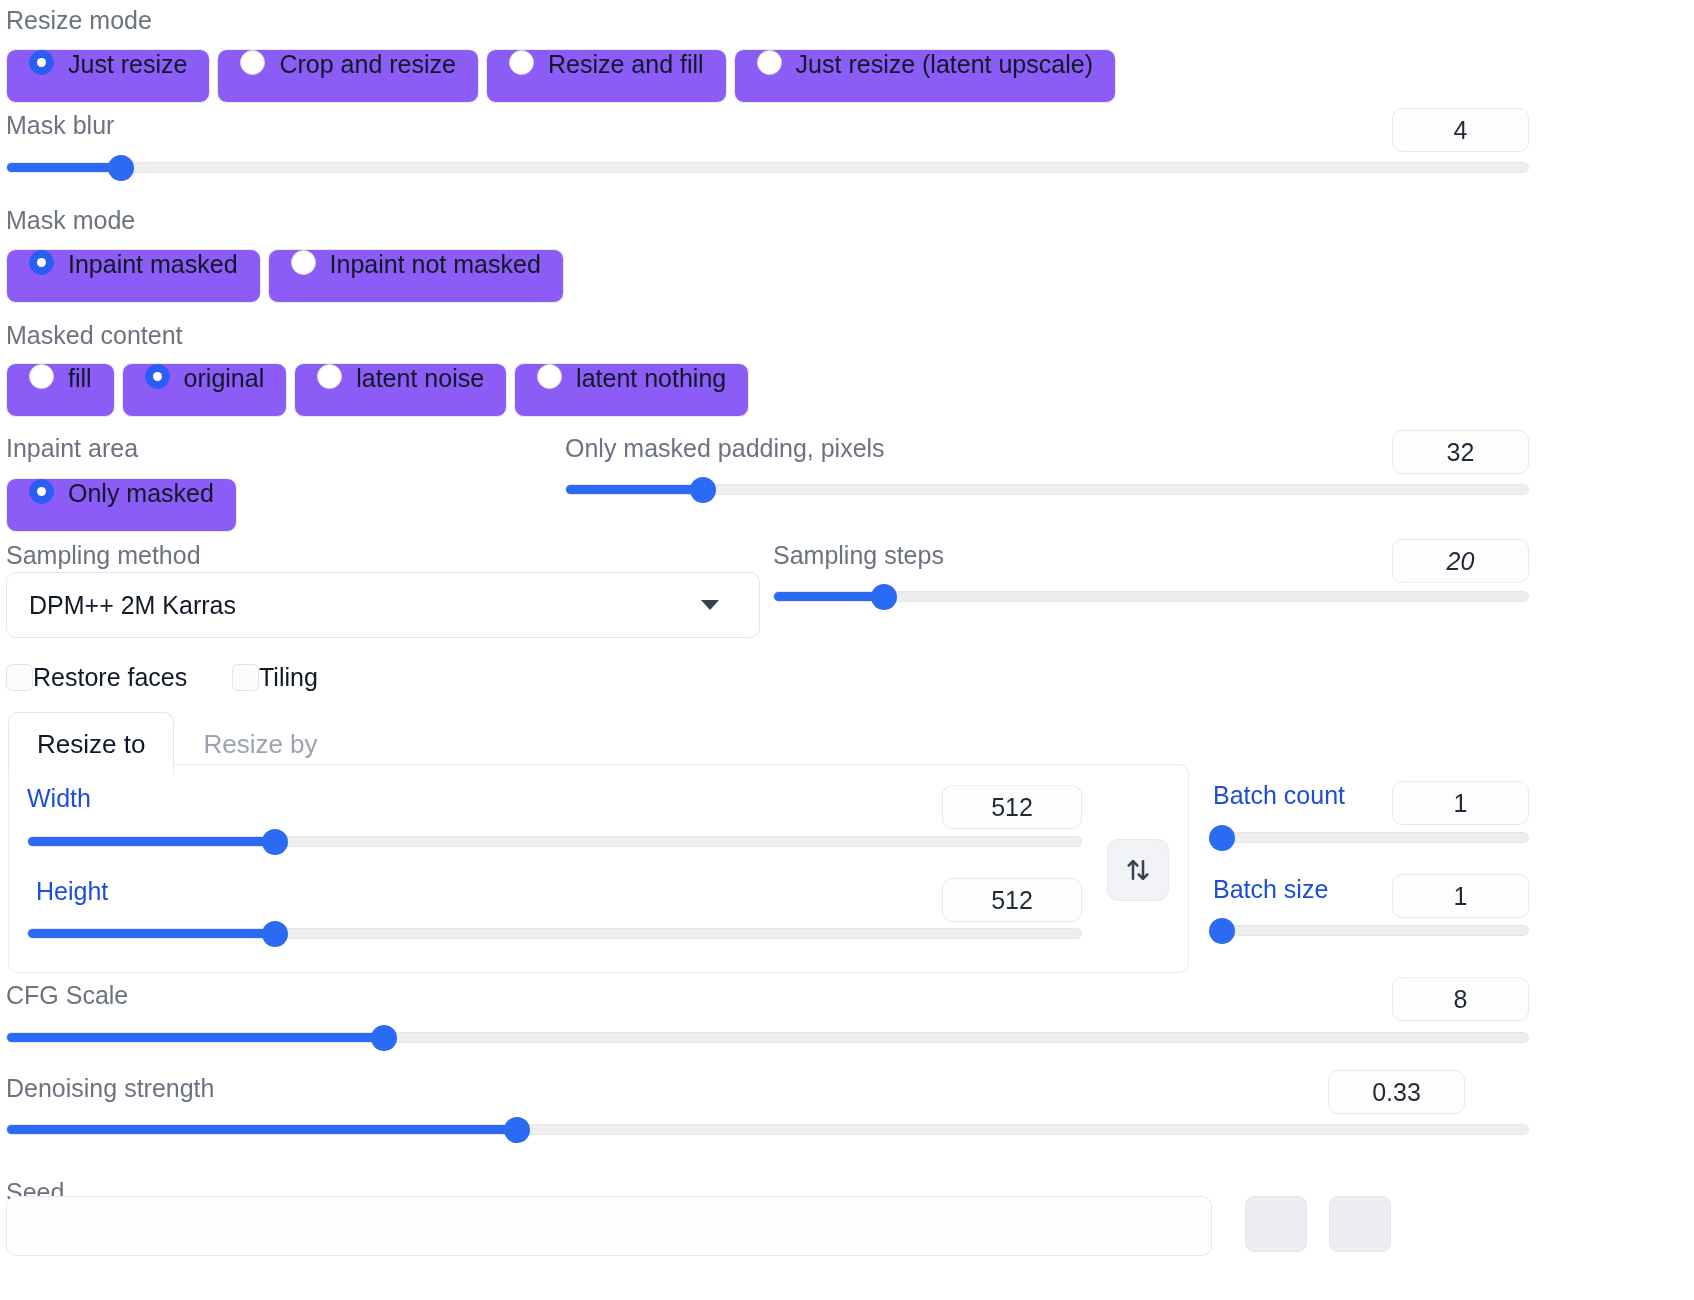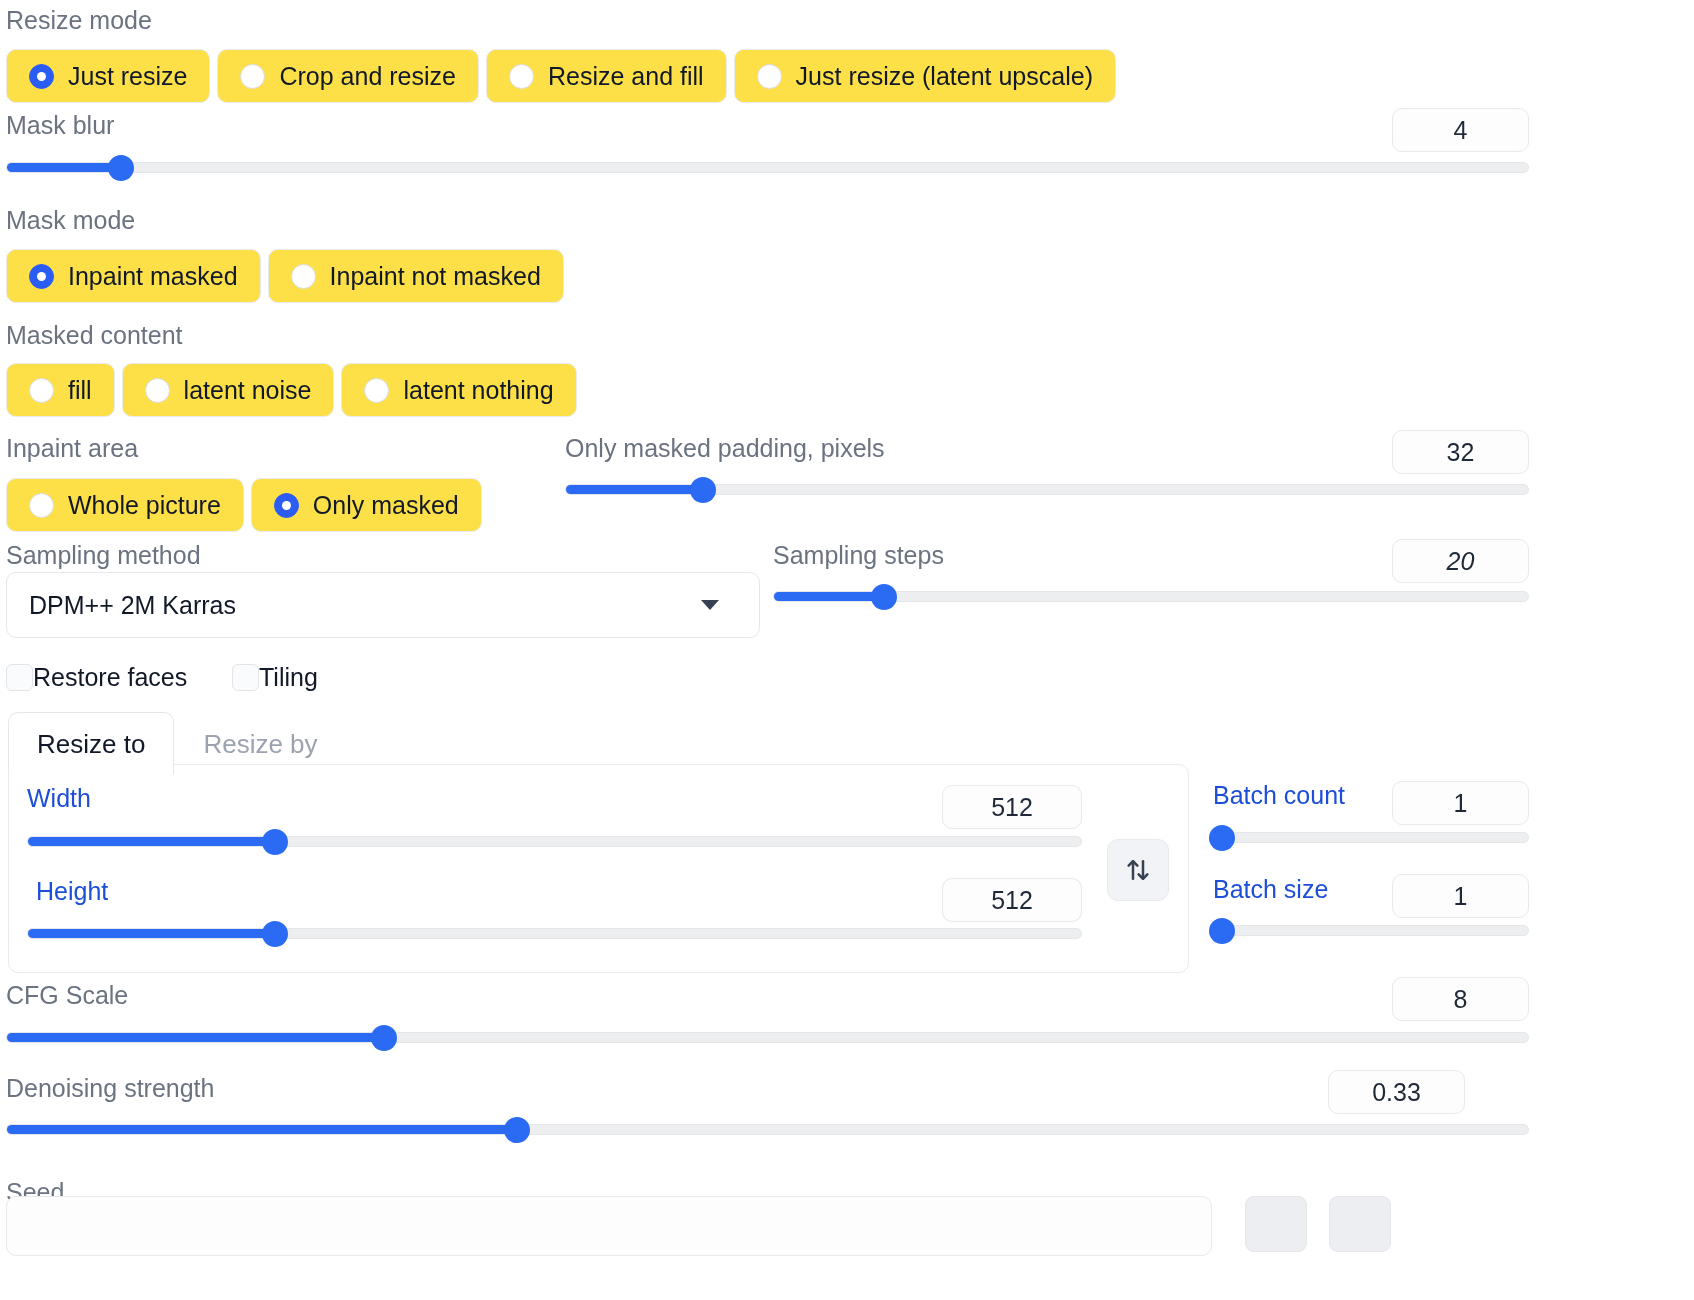--- a/index.html
+++ b/index.html
@@ -22,23 +22,22 @@
     font-size: 25px;
     line-height: 1;
     white-space: nowrap;
   }
   .label-dark { color: #1d4ed8; }
 
   
   .radio-row { display: flex; gap: 7px; }
   .radio-pill {
     display: flex;
-    align-items: center;
     gap: 14px;
-    background: #fde047;
+    background: #8b5cf6;
     border: 1px solid #e9eaee;
     border-radius: 10px;
     padding: 0 22px;
     height: 54px;
     cursor: pointer;
   }
   .radio-pill .rlabel {
     font-size: 25px;
     color: #111827;
     white-space: nowrap;
@@ -230,35 +229,35 @@
     </div>
   </div>
 
   <div class="abs label" style="left:6px; top:323px;">Masked content</div>
   <div class="abs radio-row" style="left:6px; top:363px;">
     <div class="radio-pill">
       <span class="radio-dot"></span>
       <span class="rlabel">fill</span>
     </div>
     <div class="radio-pill">
+      <span class="radio-dot on"></span>
+      <span class="rlabel">original</span>
+    </div>
+    <div class="radio-pill">
       <span class="radio-dot"></span>
       <span class="rlabel">latent noise</span>
     </div>
     <div class="radio-pill">
       <span class="radio-dot"></span>
       <span class="rlabel">latent nothing</span>
     </div>
   </div>
 
   <div class="abs label" style="left:6px; top:436px;">Inpaint area</div>
   <div class="abs radio-row" style="left:6px; top:478px;">
-    <div class="radio-pill">
-      <span class="radio-dot"></span>
-      <span class="rlabel">Whole picture</span>
-    </div>
     <div class="radio-pill">
       <span class="radio-dot on"></span>
       <span class="rlabel">Only masked</span>
     </div>
   </div>
 
   <div class="abs label" style="left:565px; top:436px;">Only masked padding, pixels</div>
   <div class="abs numbox" style="left:1392px; top:430px; width:137px;">32</div>
   <div class="abs slider" style="left:565px; top:484px; width:964px;">
     <div class="fill" style="width:14.2%;"></div>

